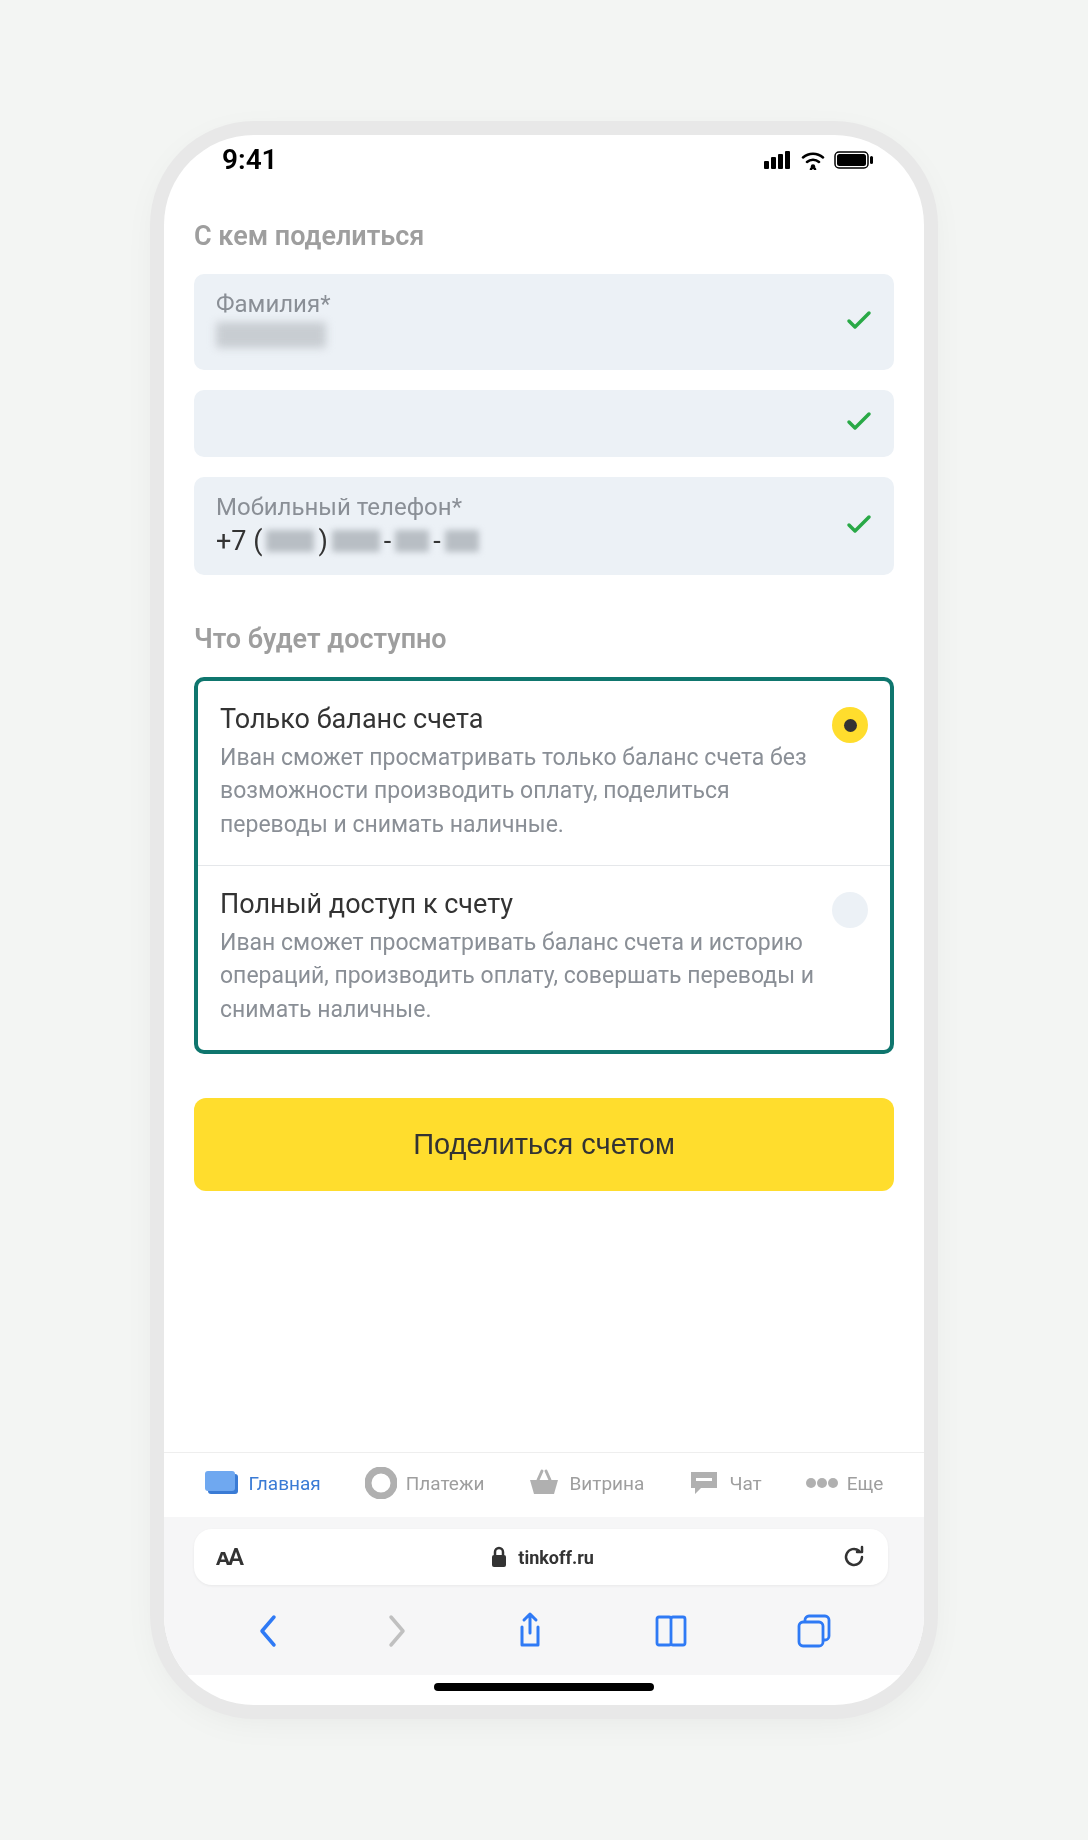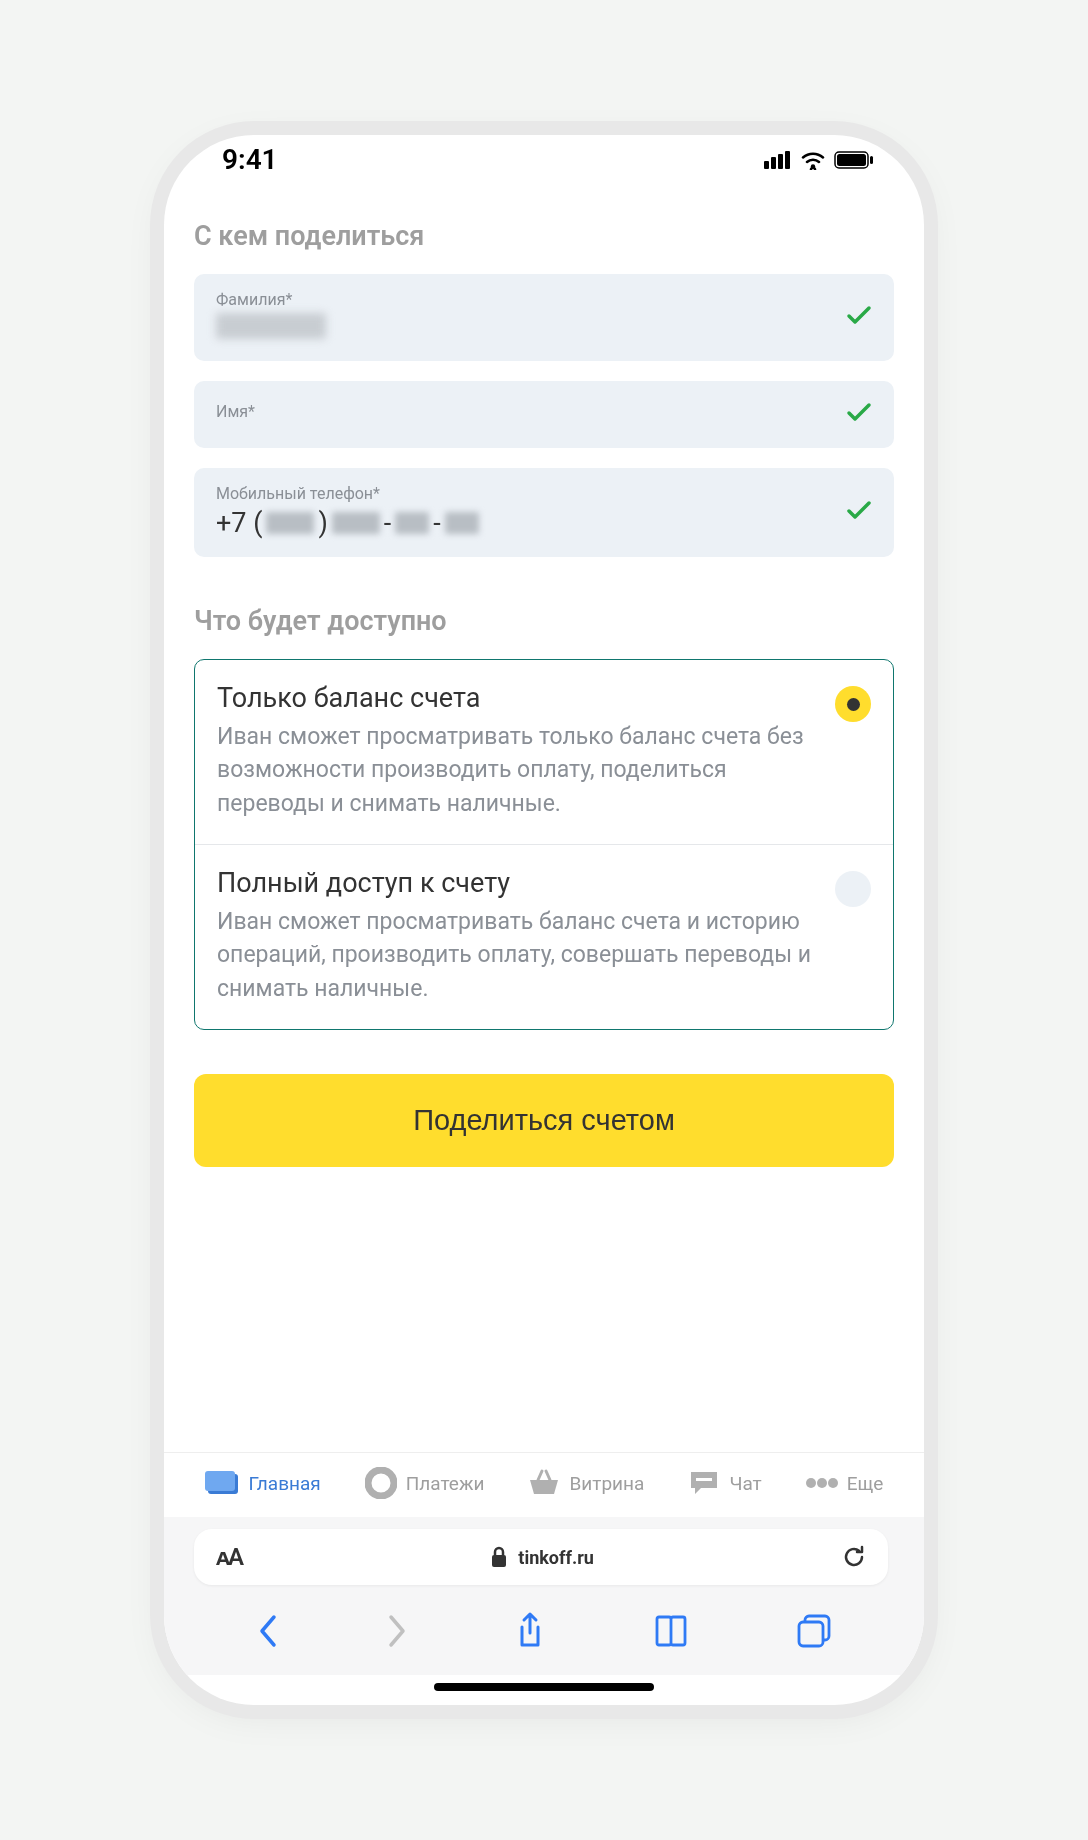--- a/index.html
+++ b/index.html
@@ -51,36 +51,36 @@
   .field {
     background: #ecf1f6;
     border-radius: 10px;
     padding: 16px 22px 18px 22px;
     margin-bottom: 20px;
     display: flex;
     align-items: center;
     justify-content: space-between;
   }
   .field-inner { flex: 1; }
-  .field-label { font-size: 16px; color: #8a8f96; margin-bottom: 4px; }
+  .field-label { font-size: 24px; color: #8a8f96; margin-bottom: 4px; }
   .field-value { font-size: 27px; color: #333; }
   .field-blur {
     display: inline-block;
     width: 110px;
     height: 26px;
     background: #c8cdd2;
     filter: blur(4px);
     border-radius: 3px;
   }
   .field-phone { font-size: 27px; color: #333; display:flex; align-items:center; gap:4px;}
   .field-phone .blur-chunk { display:inline-block; height:22px; background:#b8bec4; filter:blur(3px); border-radius:2px;}
   .check { color: #29a947; font-size: 28px; font-weight: bold; }
 
   .option-card {
-    border: 1px solid #0f766e;
+    border: 4px solid #0f766e;
     border-radius: 10px;
     overflow: hidden;
     margin-bottom: 44px;
   }
   .option {
     padding: 22px 22px 24px 22px;
     display: flex;
     align-items: flex-start;
     gap: 16px;
     border-bottom: 1px solid #e5e7ea;
@@ -194,21 +194,20 @@
       </div>
       <span class="check">
         <svg width="26" height="22" viewBox="0 0 26 22">
             <path d="M3 12 L9 18 L23 4" stroke="#29a947" stroke-width="3.5" fill="none" stroke-linecap="round" stroke-linejoin="round"></path>
           </svg>
       </span>
     </div>
 
     <div class="field">
       <div class="field-inner">
-        <div class="field-label">Имя*</div>
       </div>
       <span class="check">
         <svg width="26" height="22" viewBox="0 0 26 22">
             <path d="M3 12 L9 18 L23 4" stroke="#29a947" stroke-width="3.5" fill="none" stroke-linecap="round" stroke-linejoin="round"></path>
           </svg>
       </span>
     </div>
 
     <div class="field">
       <div class="field-inner">

